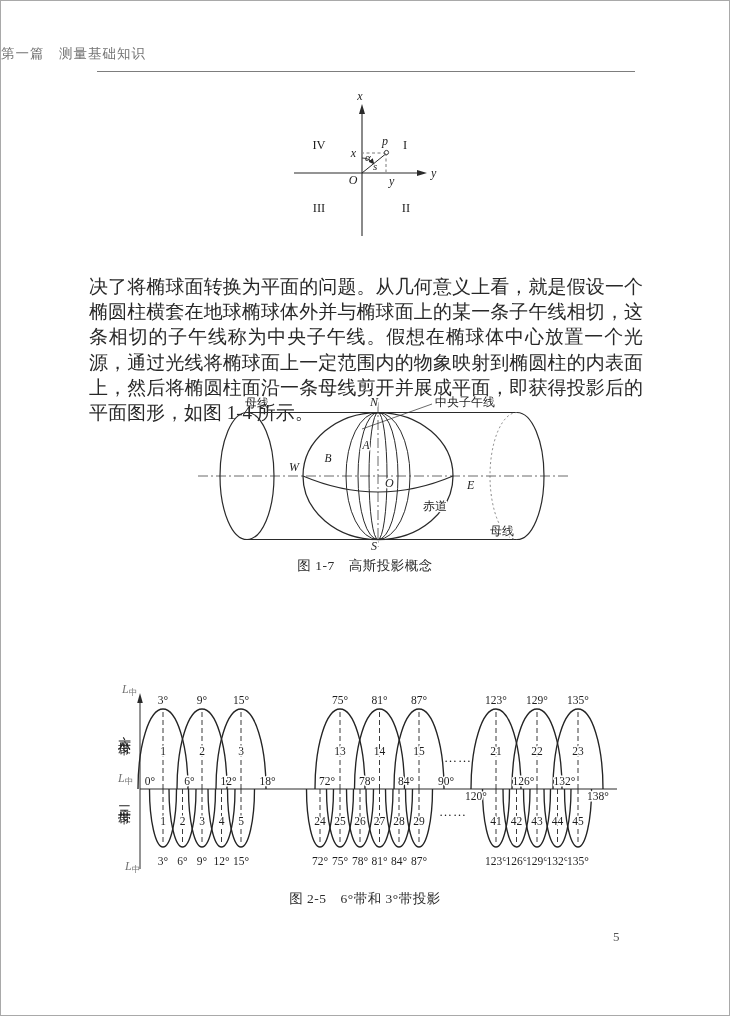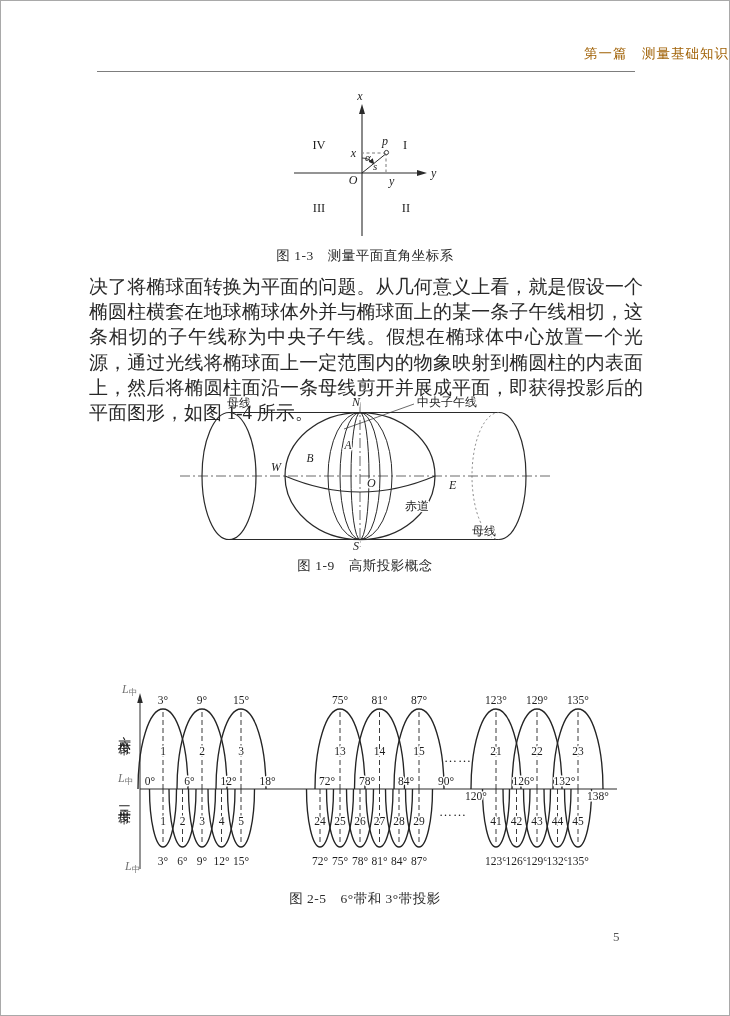--- a/index.html
+++ b/index.html
@@ -1,22 +1,22 @@
 <!DOCTYPE html>
 <html><head>
 <meta charset="utf-8">
 <style>
   html,body{margin:0;padding:0;background:#e8e8e8;}
   .page{
     position:relative;width:730px;height:1016px;background:#ffffff;
     border:1px solid #a9a9a9;box-sizing:border-box;overflow:hidden;
     font-family:"Liberation Serif","DejaVu Serif",serif;color:#262626;
   }
-  .hdr{position:absolute;top:44px;left:0;width:100%;text-align:right;
-       font-size:13.5px;letter-spacing:1px;color:#a16207;}
+  .hdr{position:absolute;top:44px;left:0;width:100%;text-align:left;
+       font-size:13.5px;letter-spacing:1px;color:#737373;}
   .hdr-rule{position:absolute;top:70px;left:96px;width:538px;height:0;
        border-top:1px solid #7d7d7d;}
   .para{position:absolute;left:88px;width:554px;font-size:19px;line-height:25.2px;
        text-align:justify;color:#282828;}
   .para1{top:273px;}
   .para2{top:584px;text-indent:2em;}
   .caption{position:absolute;left:0;width:100%;text-align:center;font-size:13.5px;
        color:#2a2a2a;letter-spacing:0.5px;}
   .figwrap{position:absolute;}
   svg{display:block;}
@@ -64,25 +64,24 @@
       <text x="105" y="68" class="it" font-size="12" text-anchor="end">x</text>
       <text x="138" y="96" class="it" font-size="12">y</text>
       <text x="122" y="81" class="it" font-size="11">s</text>
       <text x="114" y="72" class="it" font-size="11">α</text>
       <text x="154" y="60" font-size="12.5" text-anchor="middle">I</text>
       <text x="155" y="123" font-size="12.5" text-anchor="middle">II</text>
       <text x="68" y="123" font-size="12.5" text-anchor="middle">III</text>
       <text x="68" y="60" font-size="12.5" text-anchor="middle">IV</text>
     </svg>
   </div>
-  <div class="caption" style="top:246px;">图 1-3　测量平面直角坐标系</div>
 
   <div class="para para1">决了将椭球面转换为平面的问题。从几何意义上看，就是假设一个椭圆柱横套在地球椭球体外并与椭球面上的某一条子午线相切，这条相切的子午线称为中央子午线。假想在椭球体中心放置一个光源，通过光线将椭球面上一定范围内的物象映射到椭圆柱的内表面上，然后将椭圆柱面沿一条母线剪开并展成平面，即获得投影后的平面图形，如图 1-4 所示。</div>
 
-  <div class="figwrap" style="left:176px;top:390px;">
+  <div class="figwrap" style="left:194px;top:390px;">
     <svg width="380" height="162" viewBox="0 0 380 162">
 
       <line x1="3" y1="85" x2="373" y2="85" stroke="#444" stroke-width="0.8" stroke-dasharray="10,3,2,3"></line>
       <line x1="183" y1="11" x2="183" y2="156" stroke="#444" stroke-width="0.8" stroke-dasharray="10,3,2,3"></line>
 
       <line x1="52" y1="21.5" x2="322" y2="21.5" stroke="#2a2a2a" stroke-width="1.2"></line>
       <line x1="52" y1="148.5" x2="322" y2="148.5" stroke="#2a2a2a" stroke-width="1.2"></line>
       <ellipse cx="52" cy="85" rx="27" ry="63.5" fill="none" stroke="#2a2a2a" stroke-width="1.2"></ellipse>
       <path d="M 322 21.5 A 27 63.5 0 0 1 322 148.5" fill="none" stroke="#2a2a2a" stroke-width="1.2"></path>
       <path d="M 322 21.5 A 27 63.5 0 0 0 322 148.5" fill="none" stroke="#666" stroke-width="0.8" stroke-dasharray="2,2.6"></path>
@@ -102,21 +101,21 @@
       <text x="171" y="58" class="it halo" font-size="11.5" text-anchor="middle">A</text>
       <text x="133" y="71" class="it halo" font-size="11.5" text-anchor="middle">B</text>
       <text x="99" y="80" class="it halo" font-size="12" text-anchor="middle">W</text>
       <text x="190" y="96" class="it halo" font-size="12">O</text>
       <text x="272" y="98" class="it halo" font-size="12">E</text>
       <text x="228" y="119" font-size="12" class="halo">赤道</text>
       <text x="179" y="159" class="it halo" font-size="12" text-anchor="middle">S</text>
       <text x="295" y="144" font-size="12" class="halo">母线</text>
     </svg>
   </div>
-  <div class="caption" style="top:556px;">图 1-9　高斯投影概念</div>
+  <div class="caption" style="top:556px;">图 1-7　高斯投影概念</div>
 
 
   <div class="figwrap" style="left:95px;top:678px;width:560px;height:205px;">
     <svg id="fig5-svg" width="560" height="205" viewBox="0 0 560 205">
 
       <line x1="44" y1="22" x2="44" y2="190" stroke="#2a2a2a" stroke-width="1"></line>
       <polygon points="44,14 41.2,24 46.8,24" fill="#2a2a2a"></polygon>
       <line x1="44" y1="110" x2="521" y2="110" stroke="#2a2a2a" stroke-width="1"></line>
 
       <text x="362" y="83" font-size="13" text-anchor="middle" letter-spacing="1">……</text>

